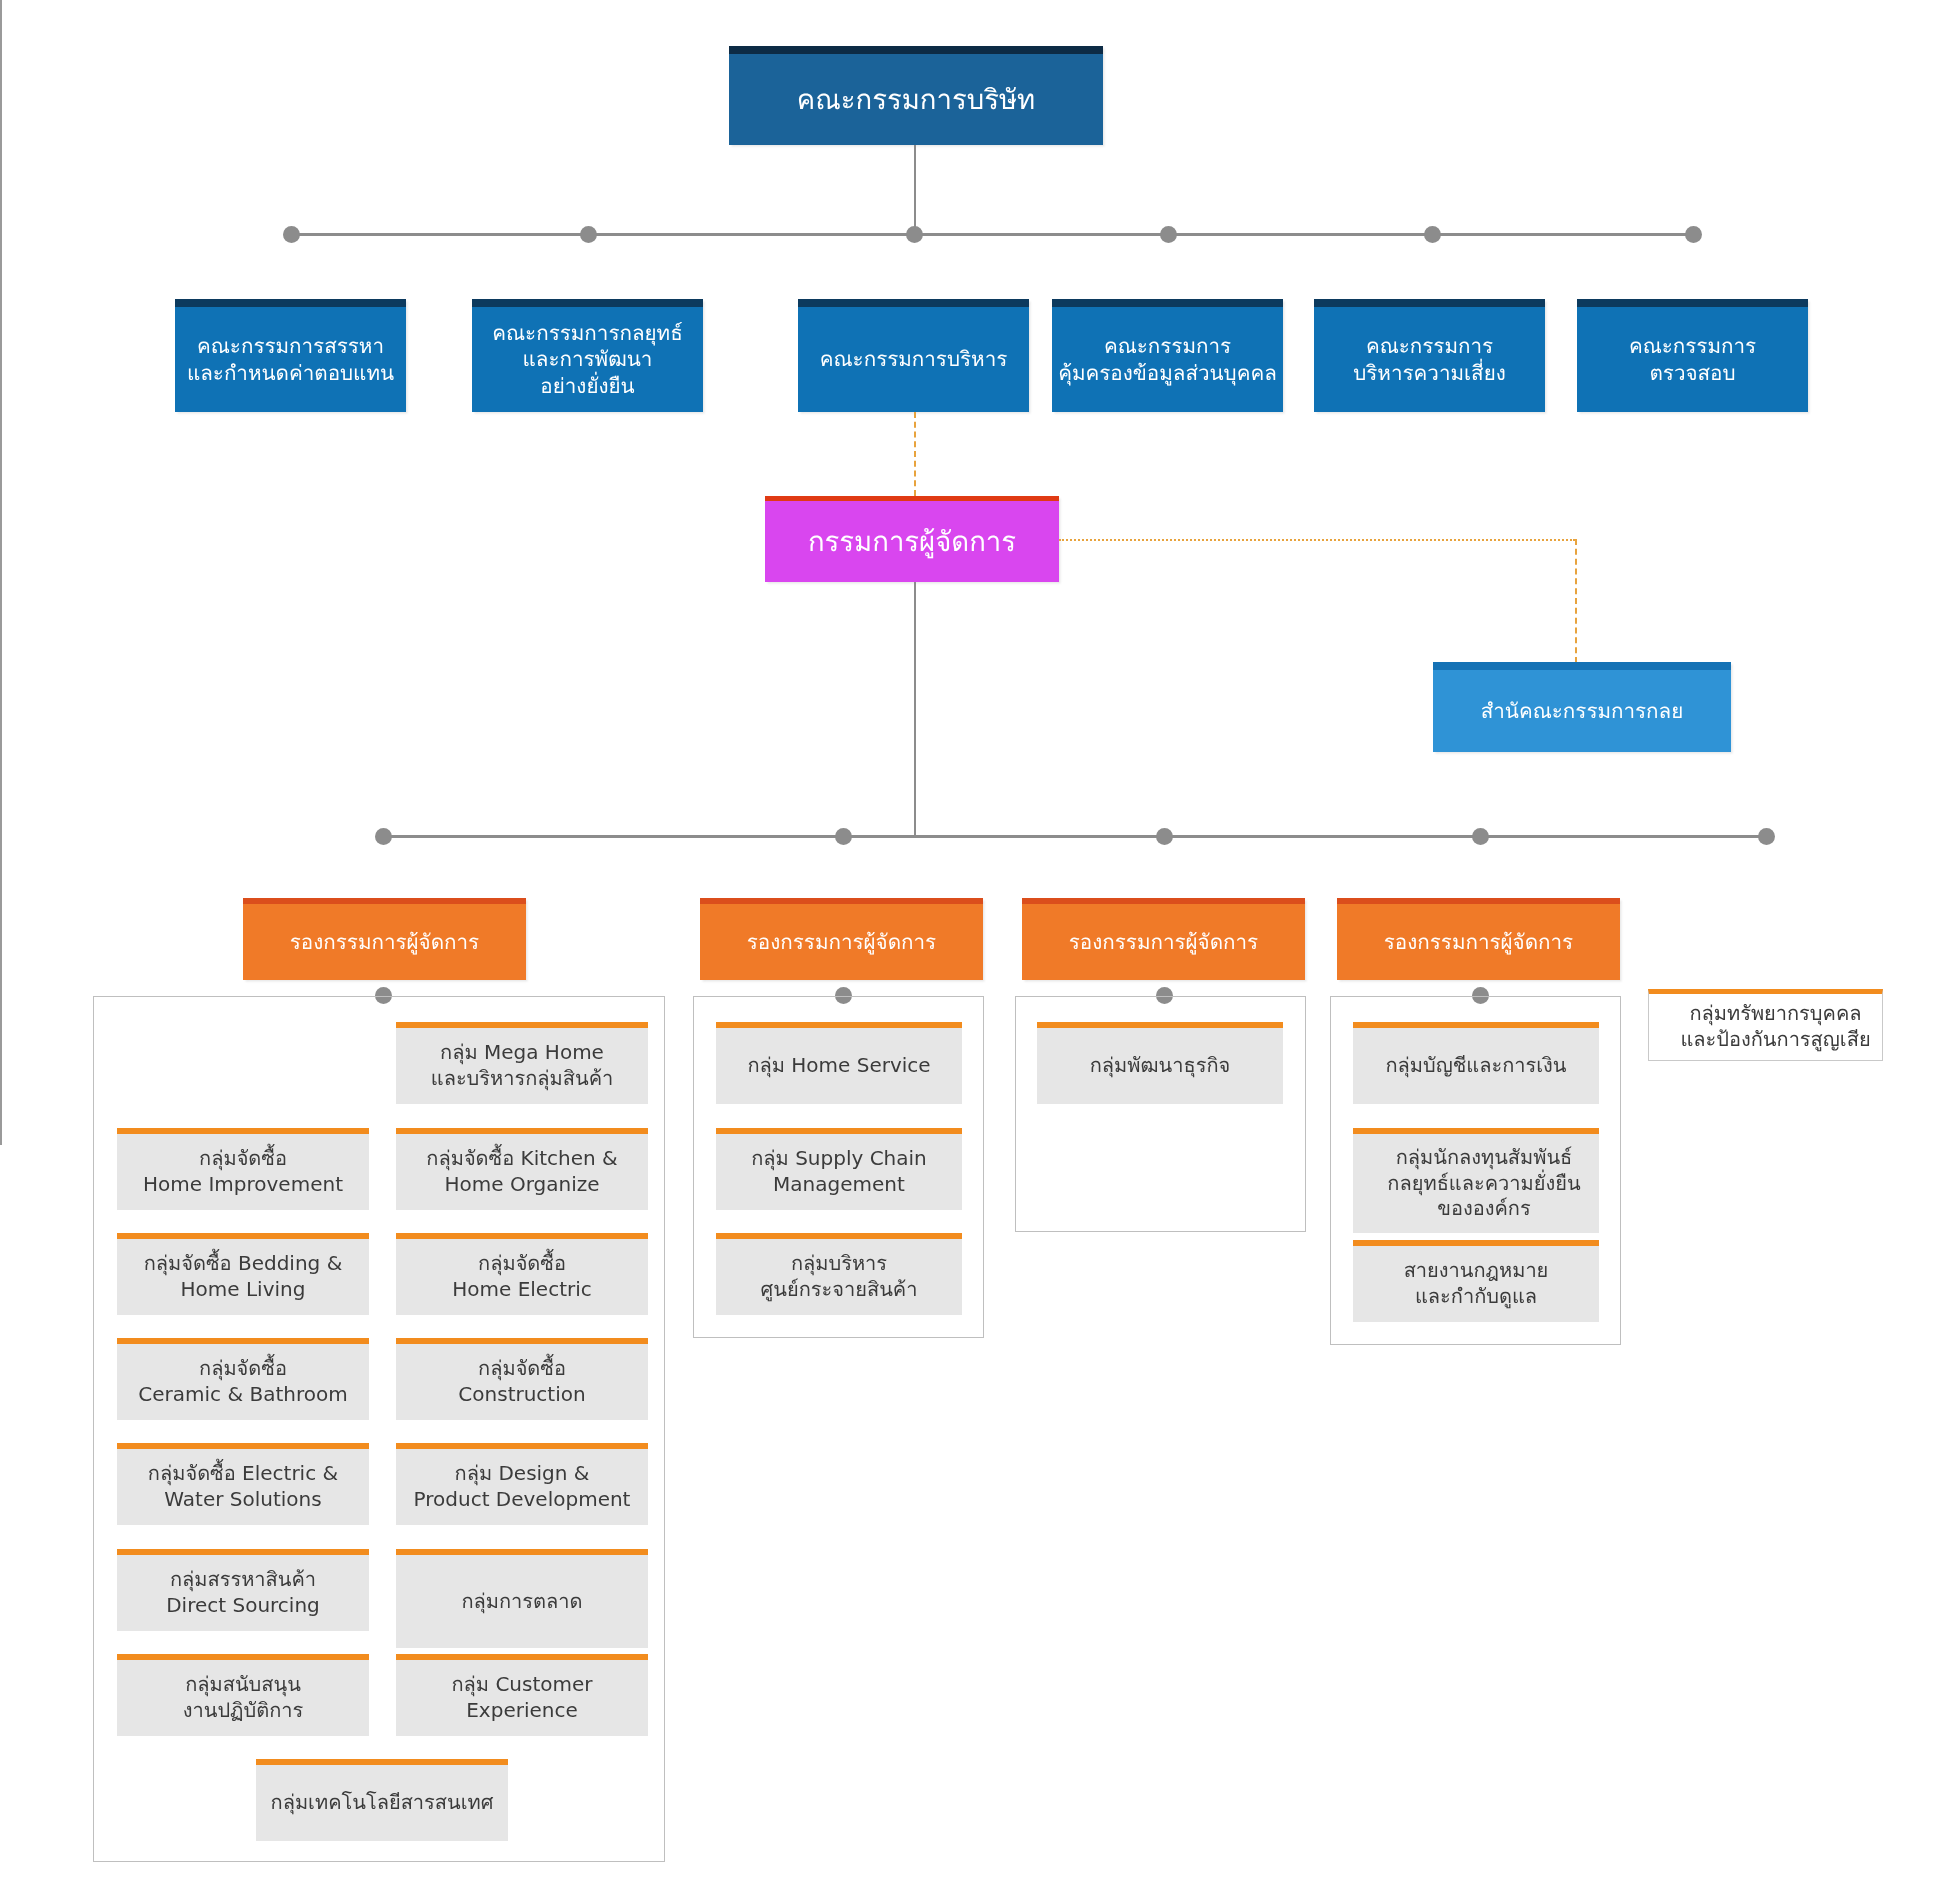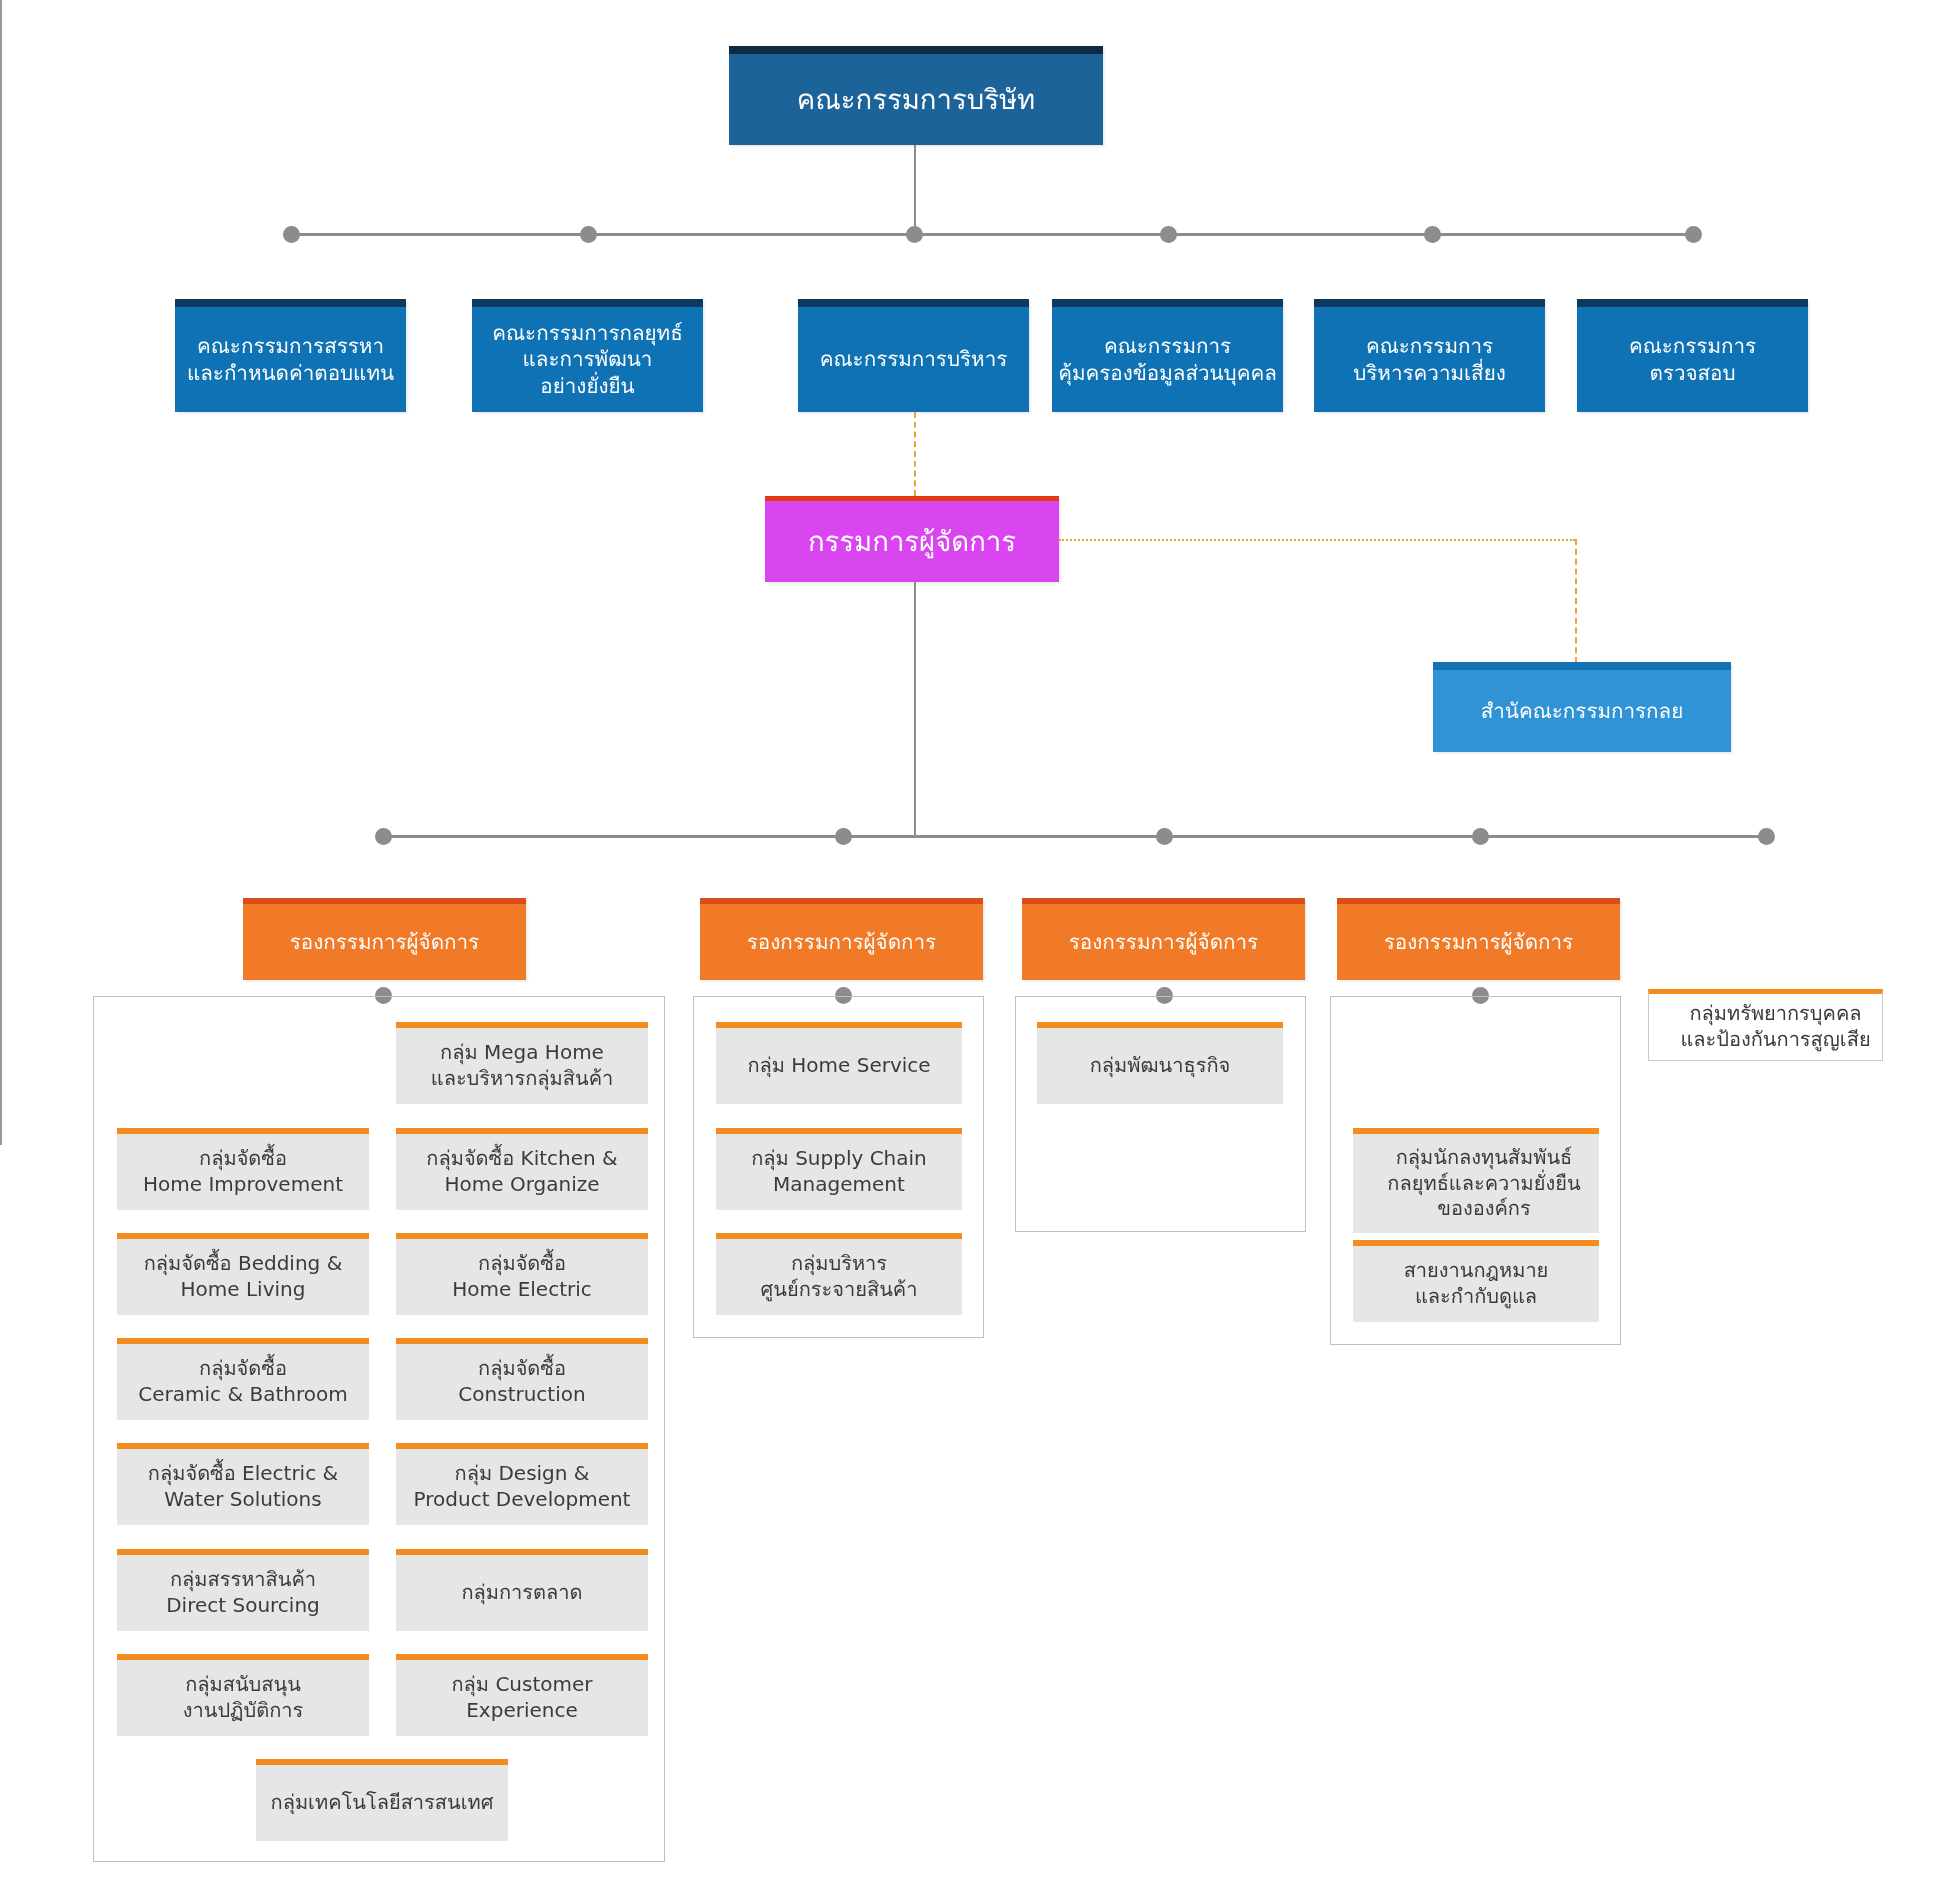--- a/index.html
+++ b/index.html
@@ -213,40 +213,41 @@
   <div class="box box-dept" style="left:396px; top:1022px; width:252px; height:82px;">กลุ่ม Mega Home
 และบริหารกลุ่มสินค้า</div>
   <div class="box box-dept" style="left:396px; top:1128px; width:252px; height:82px;">กลุ่มจัดซื้อ Kitchen &amp;
 Home Organize</div>
   <div class="box box-dept" style="left:396px; top:1233px; width:252px; height:82px;">กลุ่มจัดซื้อ
 Home Electric</div>
   <div class="box box-dept" style="left:396px; top:1338px; width:252px; height:82px;">กลุ่มจัดซื้อ
 Construction</div>
   <div class="box box-dept" style="left:396px; top:1443px; width:252px; height:82px;">กลุ่ม Design &amp;
 Product Development</div>
-  <div class="box box-dept" style="left:396px; top:1549px; width:252px; height:82px;">กลุ่มการตลาด</div>
+  <div class="box box-dept" style="left:396px; top:1549px; width:252px; height:99px;">กลุ่มการตลาด</div>
   <div class="box box-dept" style="left:396px; top:1654px; width:252px; height:82px;">กลุ่ม Customer
 Experience</div>
 
   <div class="box box-dept" style="left:256px; top:1759px; width:252px; height:82px;">กลุ่มเทคโนโลยีสารสนเทศ</div>
 
   <div class="group-frame" style="left:693px; top:996px; width:291px; height:342px;"></div>
 
   <div class="box box-dept" style="left:716px; top:1022px; width:246px; height:82px;">กลุ่ม Home Service</div>
   <div class="box box-dept" style="left:716px; top:1128px; width:246px; height:82px;">กลุ่ม Supply Chain
 Management</div>
   <div class="box box-dept" style="left:716px; top:1233px; width:246px; height:82px;">กลุ่มบริหาร
 ศูนย์กระจายสินค้า</div>
 
   <div class="group-frame" style="left:1015px; top:996px; width:291px; height:236px;"></div>
 
   <div class="box box-dept" style="left:1037px; top:1022px; width:246px; height:82px;">กลุ่มพัฒนาธุรกิจ</div>
 
   <div class="group-frame" style="left:1330px; top:996px; width:291px; height:349px;"></div>
 
+  <div class="box box-dept" style="left:1353px; top:1022px; width:246px; height:82px;">กลุ่มบัญชีและการเงิน</div>
   <div class="box box-dept" style="left:1353px; top:1128px; width:246px; height:105px;padding-left:16px;">กลุ่มนักลงทุนสัมพันธ์
 กลยุทธ์และความยั่งยืน
 ขององค์กร</div>
   <div class="box box-dept" style="left:1353px; top:1240px; width:246px; height:82px;">สายงานกฎหมาย
 และกำกับดูแล</div>
 
 </div>
 
 
 </body></html>

